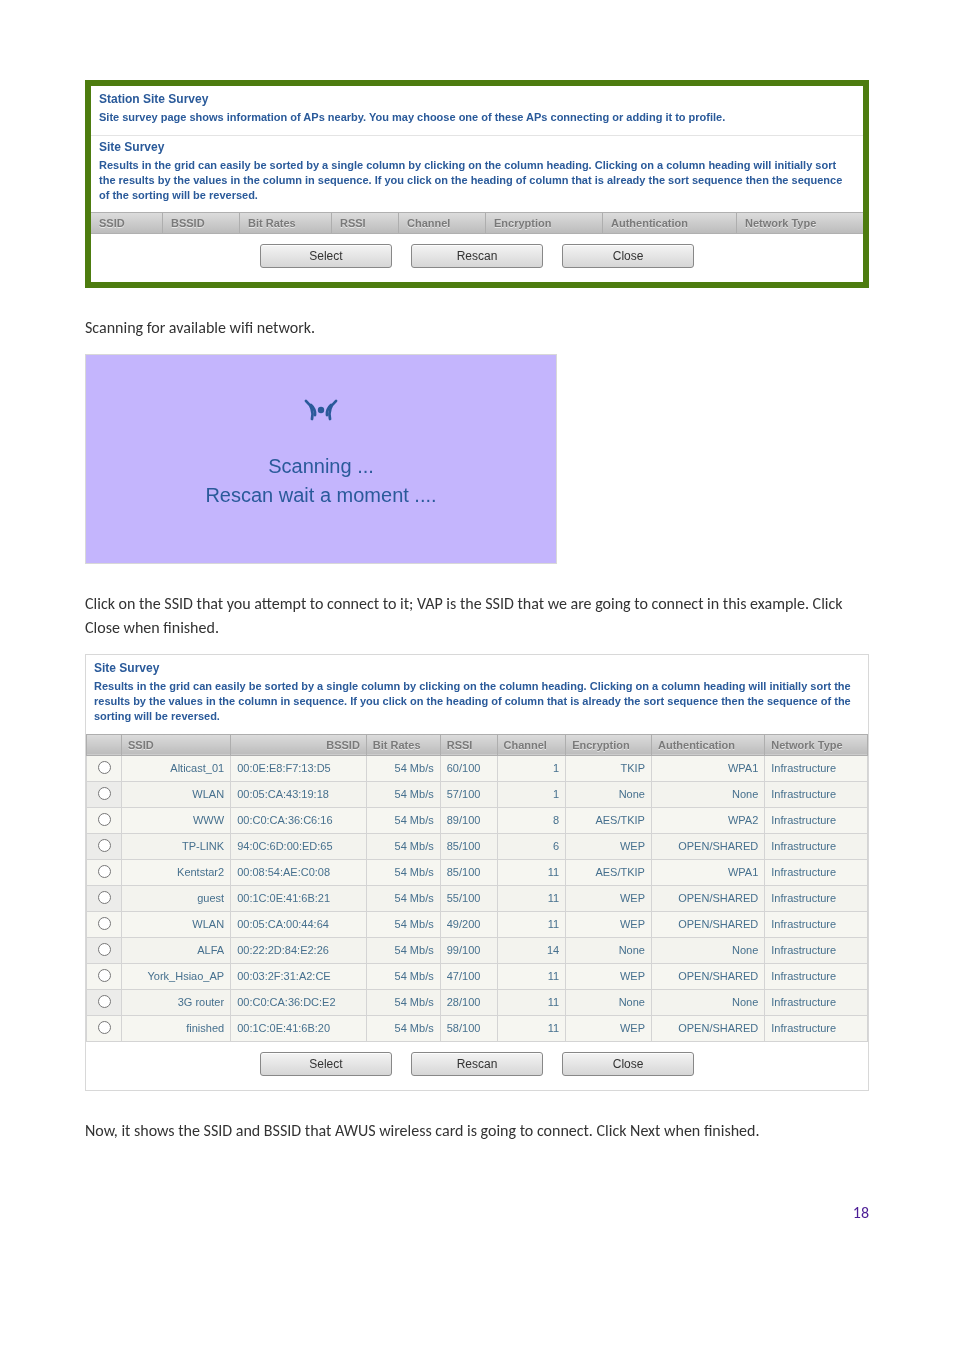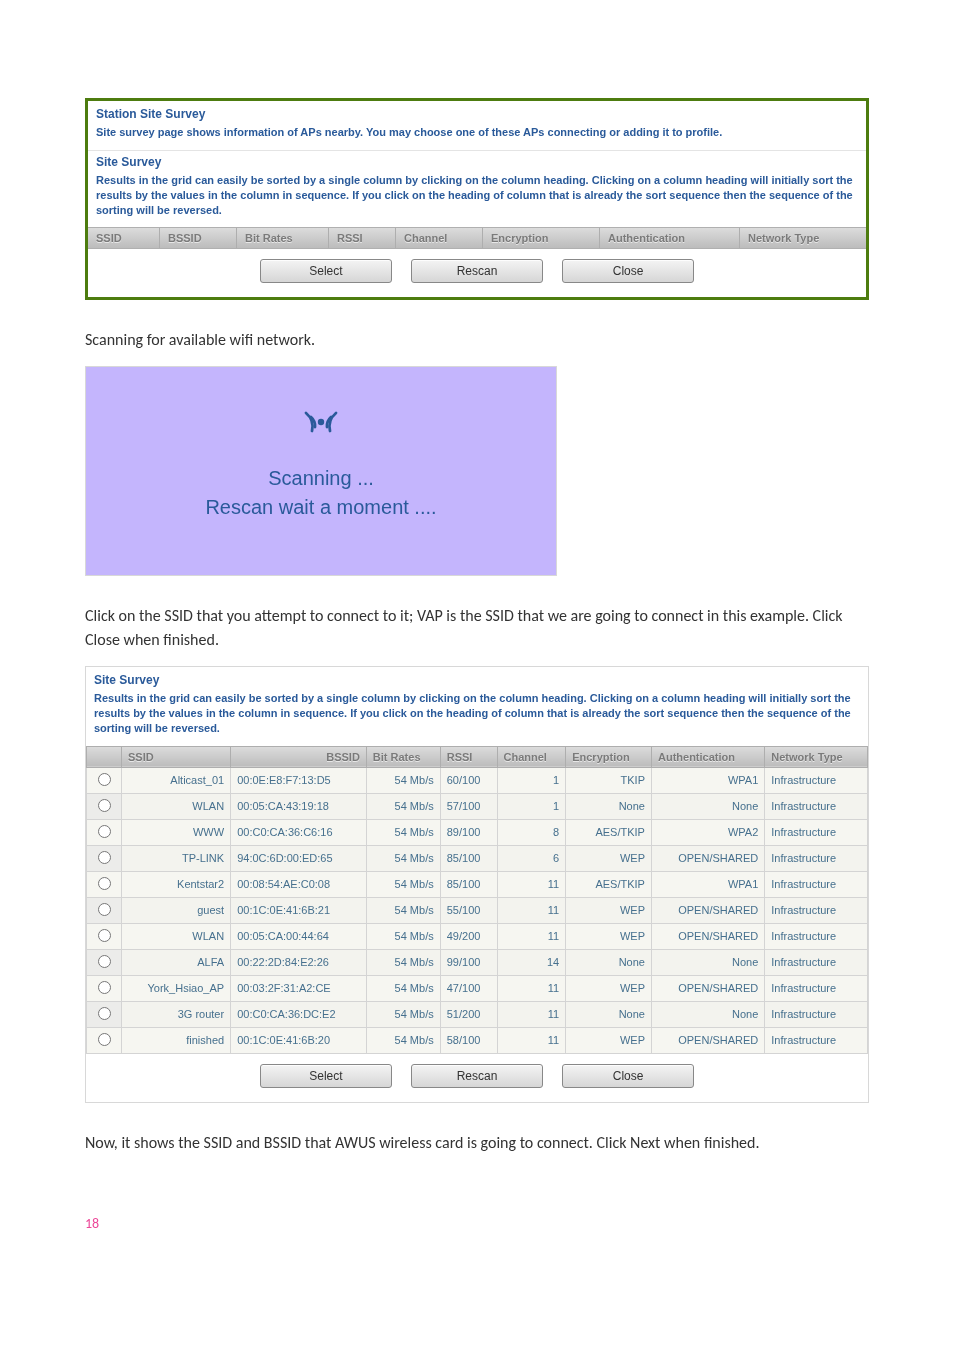--- a/index.html
+++ b/index.html
@@ -7,25 +7,24 @@
     padding: 0;
     background: #fff;
     font-family: Calibri, Arial, sans-serif;
     color: #333;
     width: 954px;
   }
   .page {
     padding: 80px 85px 40px 85px;
   }
   .panel {
-    border: 3px solid #4d7c0f;
+    border: 6px solid #4d7c0f;
     background: #fff;
     font-family: Verdana, Geneva, sans-serif;
     font-size: 11px;
-    margin-top: 18px;
   }
   .panel-heading {
     color: #2a5a9a;
     font-weight: bold;
     padding: 6px 8px 2px 8px;
     font-size: 12px;
   }
   .panel-desc {
     color: #2a5a9a;
     font-weight: bold;
@@ -138,24 +137,24 @@
   table.grid td.left { text-align:left; }
   table.grid td.radio { text-align:center; width:22px; background:#ececea; }
   input[type=radio]{ margin:0; }
   .ssid-selected {
     border: 2px solid #c02020;
     border-radius: 10px;
     padding: 0 6px;
     display: inline-block;
   }
   .pagenum {
-    text-align:left;
-    font-size:14px;
+    text-align:right;
+    font-size:16px;
     margin-top:60px;
-    color:#ec4899;
+    color:#4c1d95;
   }
 </style>
 </head>
 <body>
 
 <div class="page">
 
   <div class="panel">
     <div class="panel-heading">Station Site Survey</div>
     <div class="panel-desc">Site survey page shows information of APs nearby. You may choose one of these APs connecting or adding it to profile.</div>
@@ -313,21 +312,21 @@
             <td>11</td>
             <td>WEP</td>
             <td>OPEN/SHARED</td>
             <td class="left">Infrastructure</td>
           </tr>
           <tr>
             <td class="radio"><input type="radio" name="ap" style=""></td>
             <td>3G router</td>
             <td class="left">00:C0:CA:36:DC:E2</td>
             <td>54 Mb/s</td>
-            <td class="left">51/200</td>
+            <td class="left">28/100</td>
             <td>11</td>
             <td>None</td>
             <td>None</td>
             <td class="left">Infrastructure</td>
           </tr>
           <tr>
             <td class="radio"><input type="radio" name="ap" style=""></td>
             <td>finished</td>
             <td class="left">00:1C:0E:41:6B:20</td>
             <td>54 Mb/s</td>

